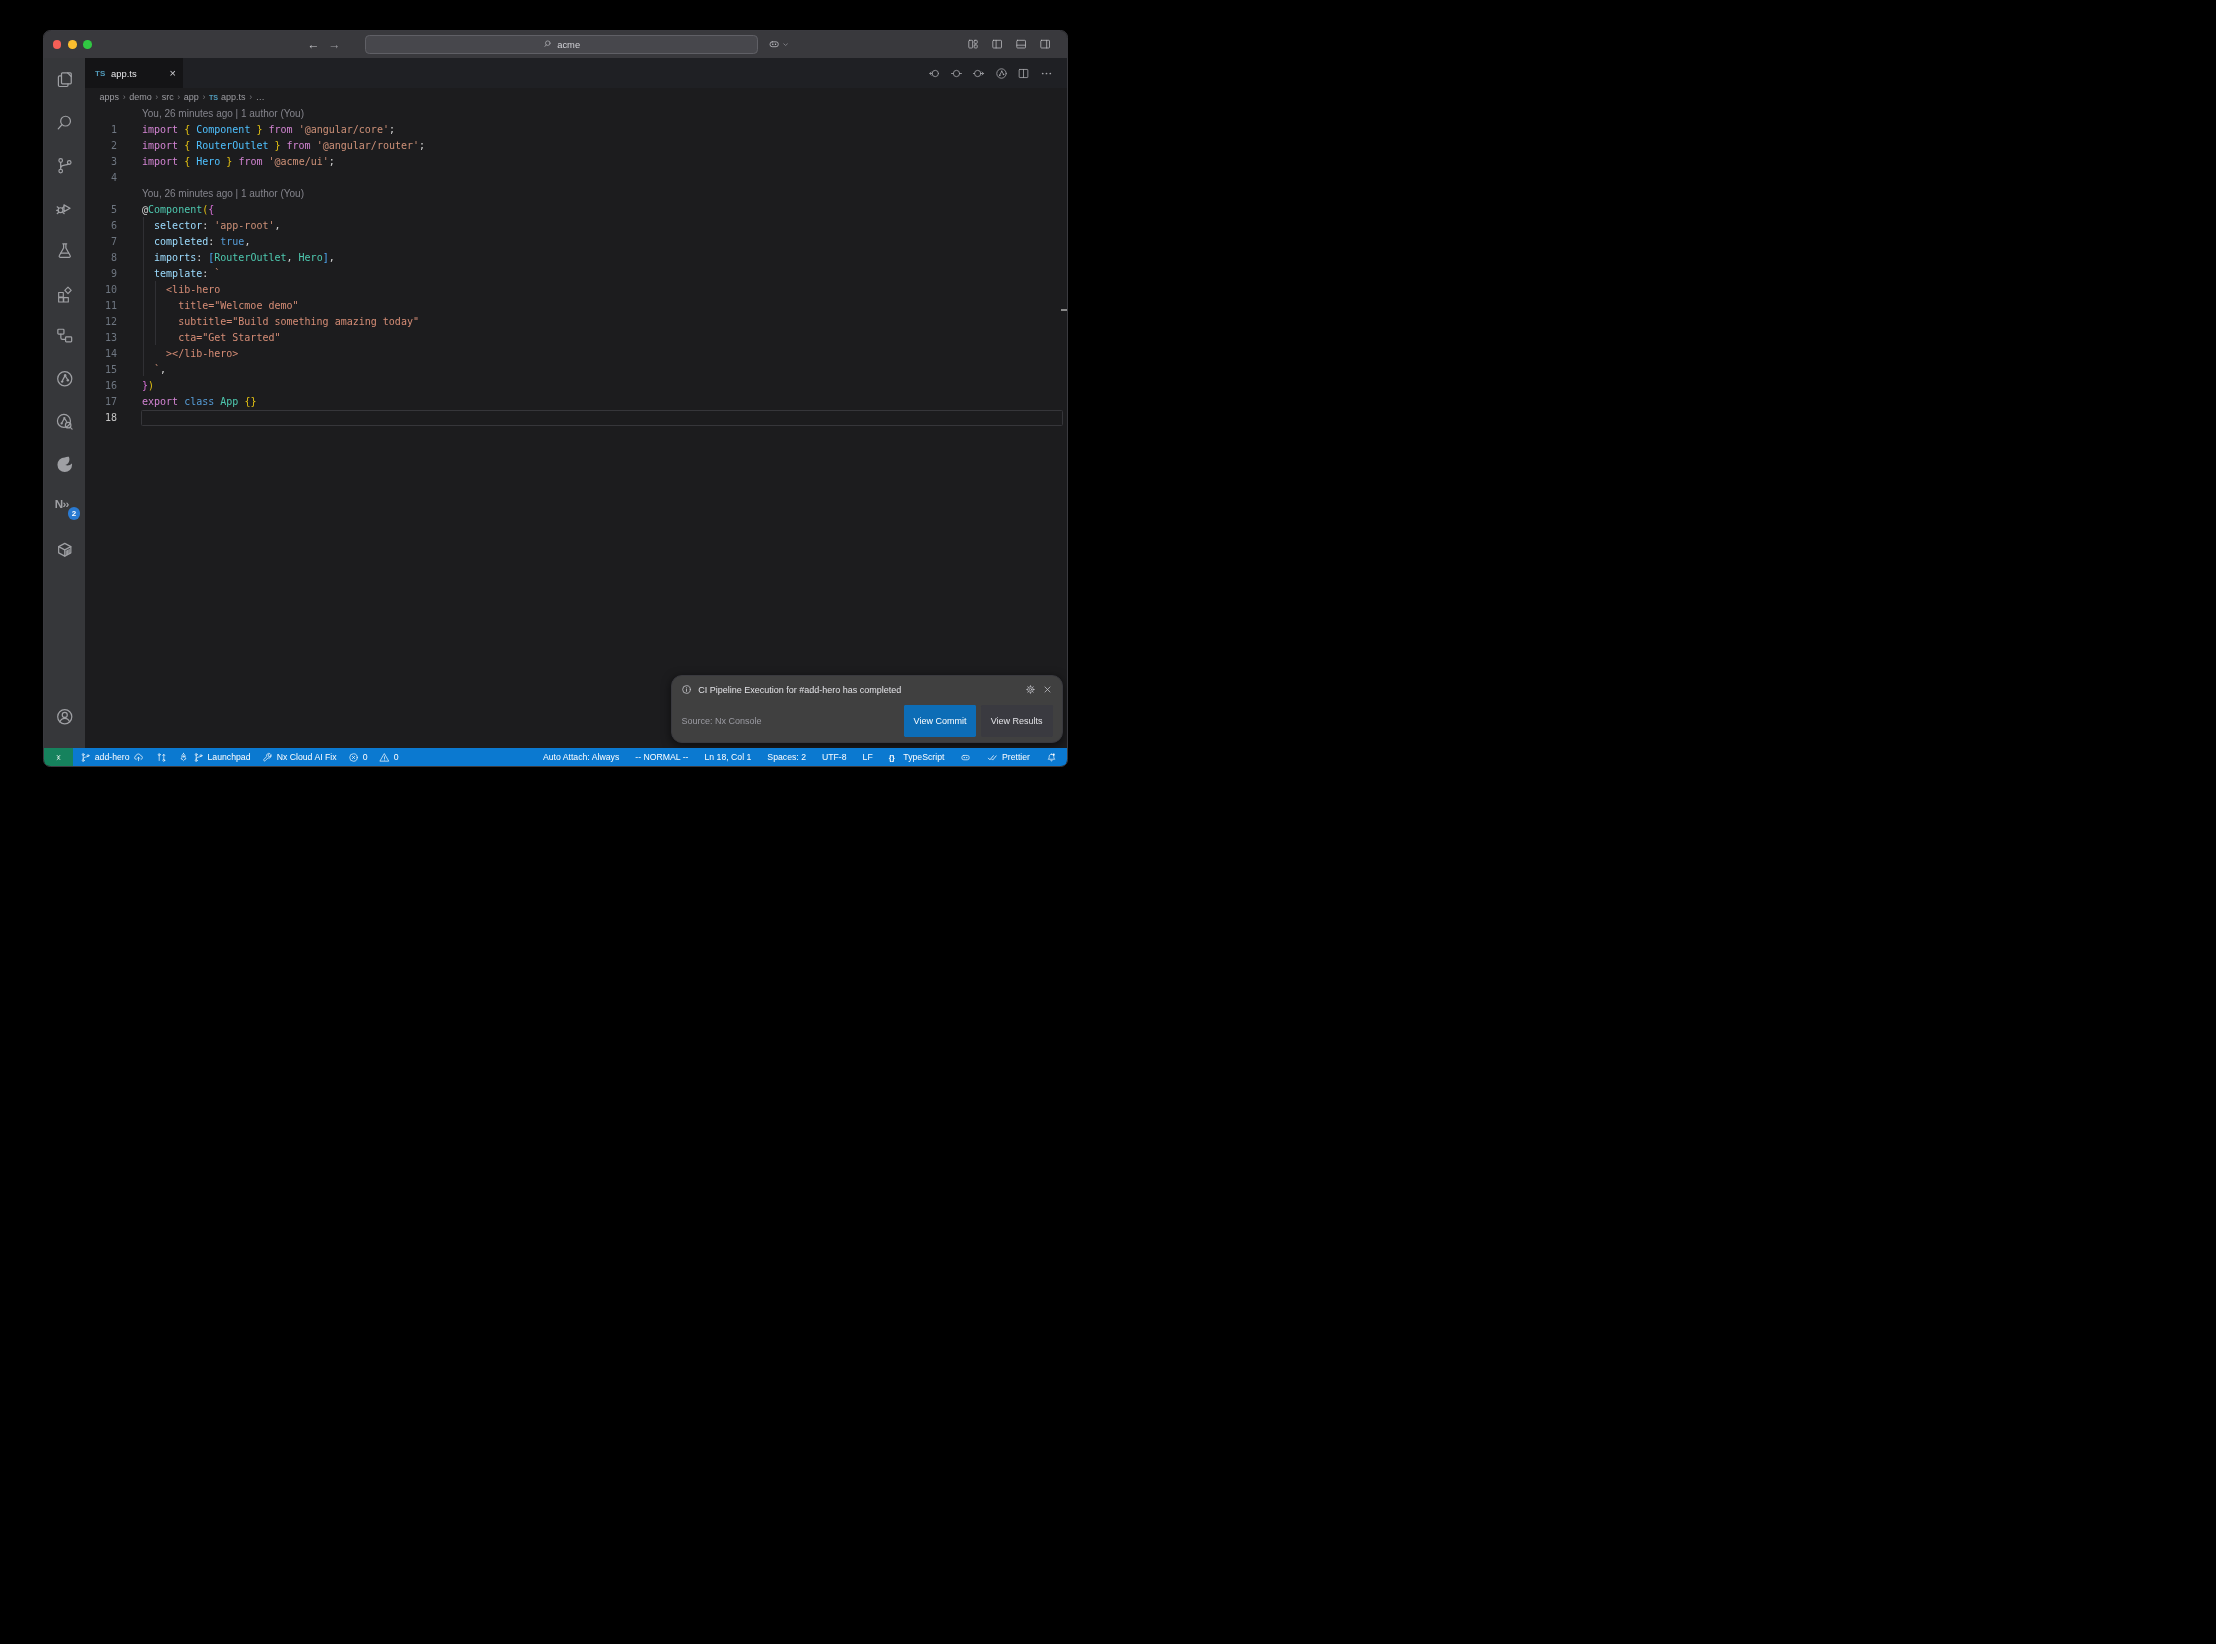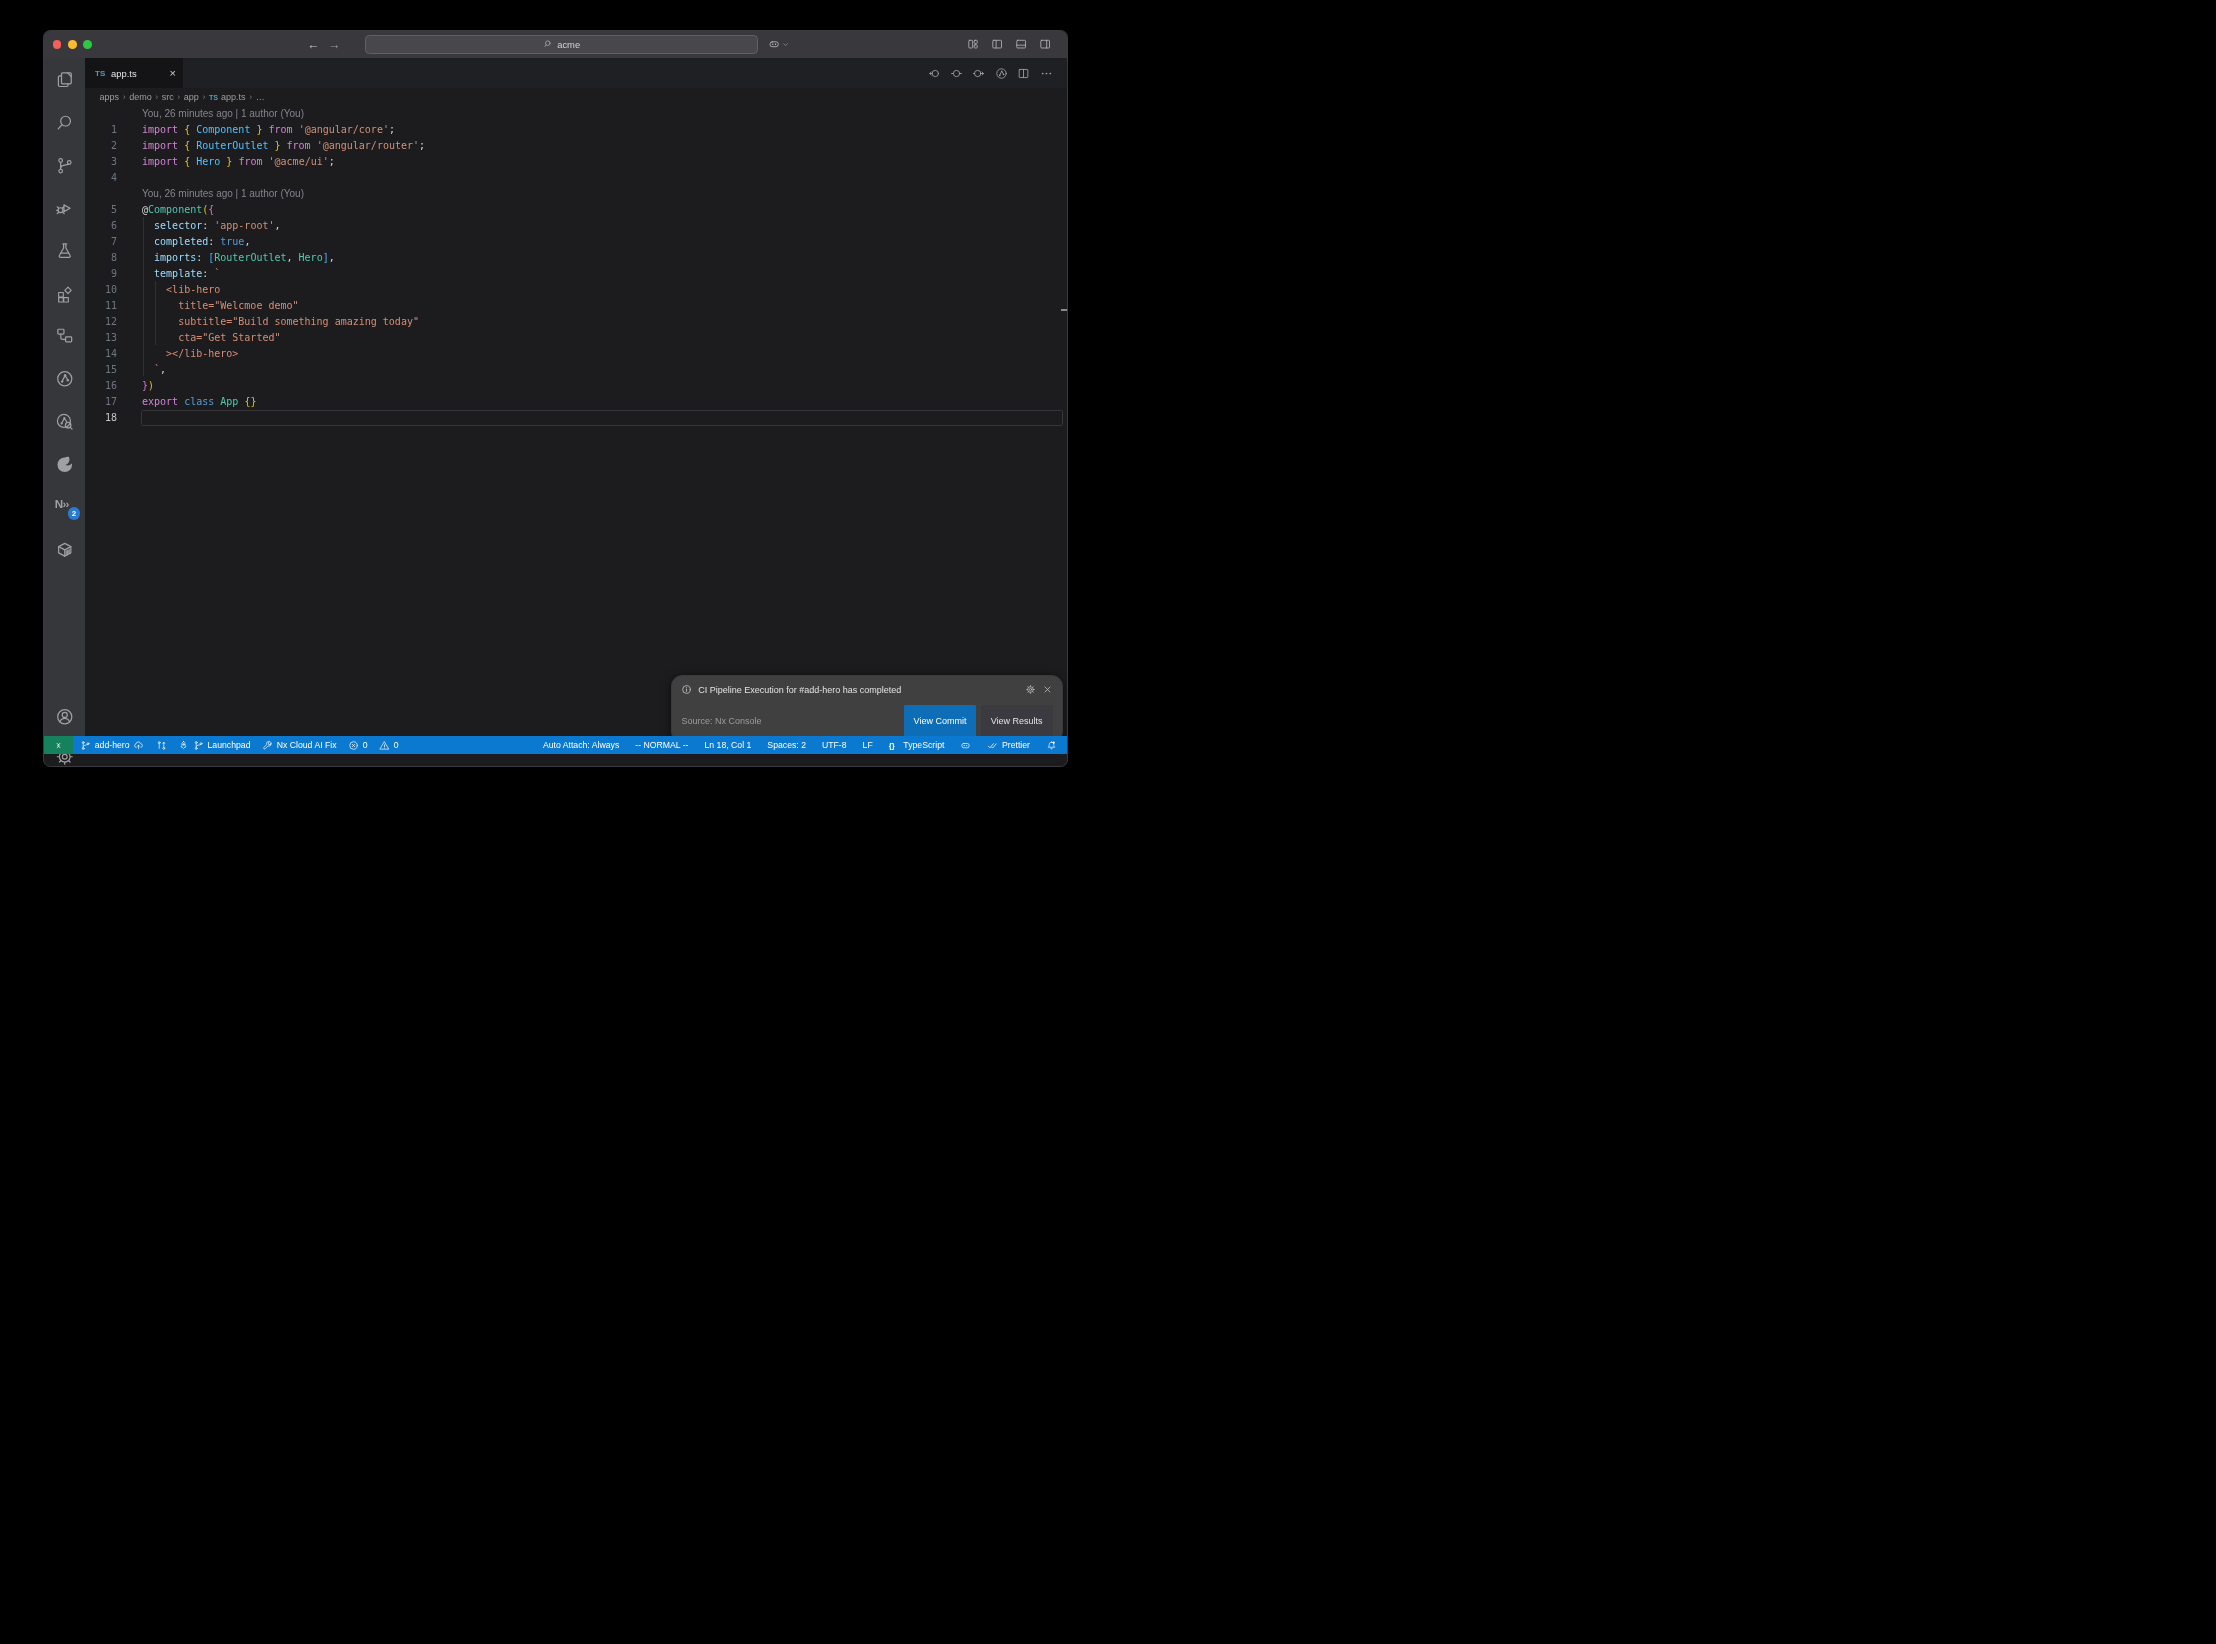--- a/index.html
+++ b/index.html
@@ -55,21 +55,21 @@
   .row { position:relative; height:16px; line-height:16px; display:flex; white-space:pre; }
   .row .num { width:32px; text-align:right; color:#6e7681; flex:none; }
   .row .content { margin-left:25px; }
   .row.blame-row .content { font-family:"Liberation Sans", sans-serif; font-size:10px; color:#84848c; }
   .row.current .num { color:#c6c6c6; }
   .cur-box { position:absolute; left:56px; right:4.3px; top:0; bottom:0; border:0.7px solid #36363a; border-radius:1.4px; }
   .guide { position:absolute; width:0.7px; background:#303034; }
   .overview-mark { position:absolute; right:0; width:6.5px; height:2.2px; background:#8a8a8a; top:278px; }
 
   
-  .statusbar { position:absolute; left:0; bottom:12px; right:0; height:18px; display:flex; color:#fff; font-size:8.7px; }
+  .statusbar { position:absolute; left:0; bottom:0; right:0; height:18px; display:flex; color:#fff; font-size:8.7px; }
   .remote { width:29px; background:#16825d; display:flex; align-items:center; justify-content:center; }
   .remote .ic { width:11px; height:11px; }
   .sb-main { flex:1; background:#0b79d0; display:flex; align-items:center; padding:0 10px 0 7.2px; gap:11.6px; }
   .sb-item { display:flex; align-items:center; gap:3.6px; white-space:nowrap; }
   .sb-item .ic { width:11px; height:11px; }
   .sb-right { margin-left:auto; display:flex; align-items:center; gap:16px; }
   .braces-txt { font-weight:bold; font-size:8px; }
 
   
   .toast { position:absolute; left:627px; top:644px; width:392px; height:68px; background:#404040;

